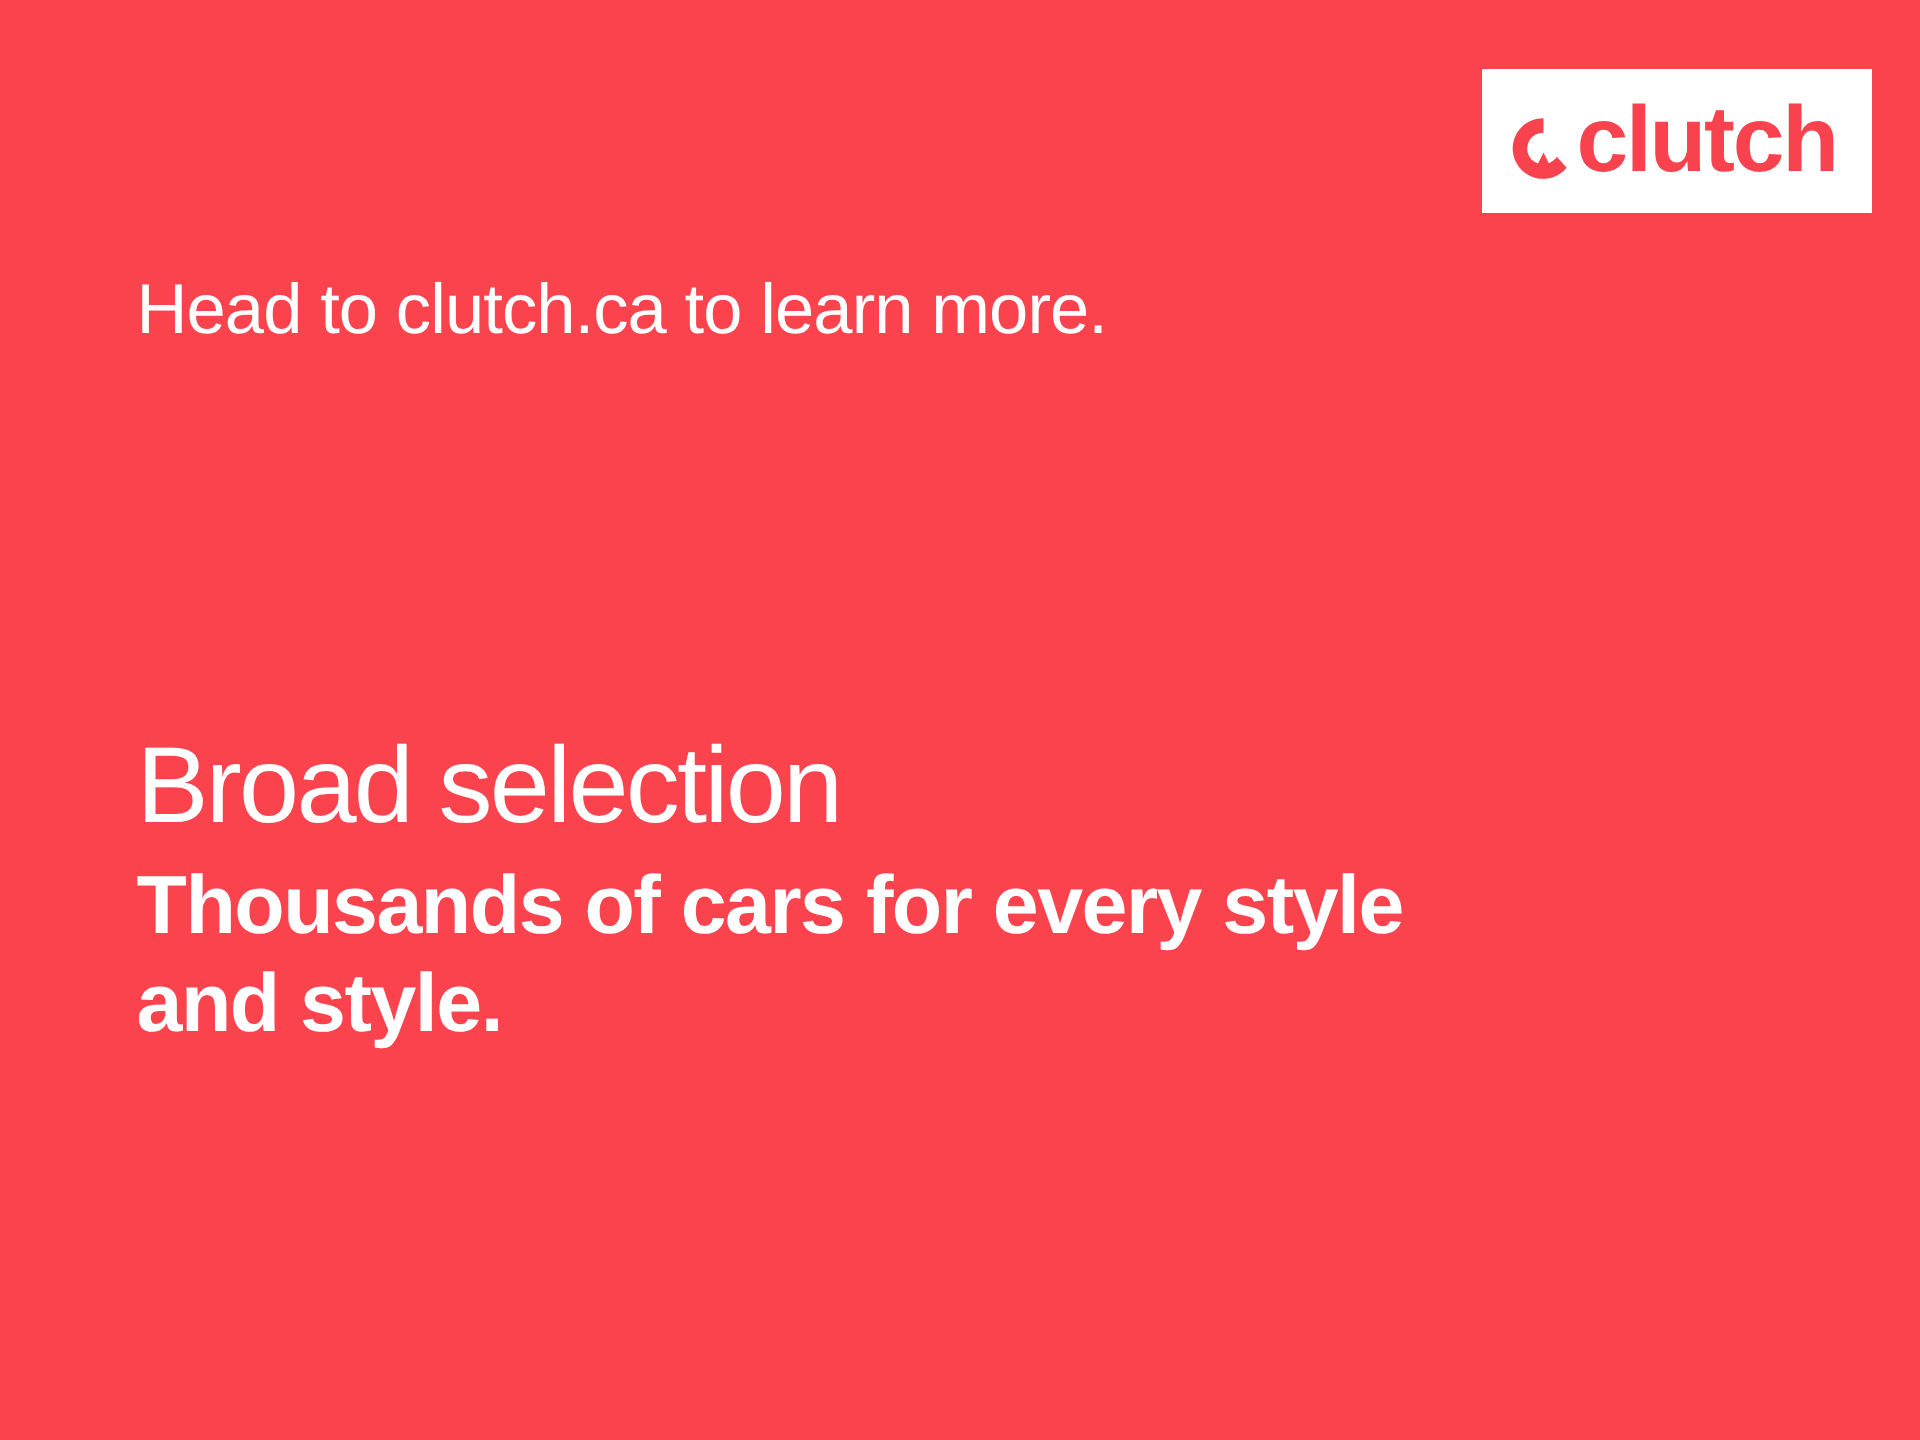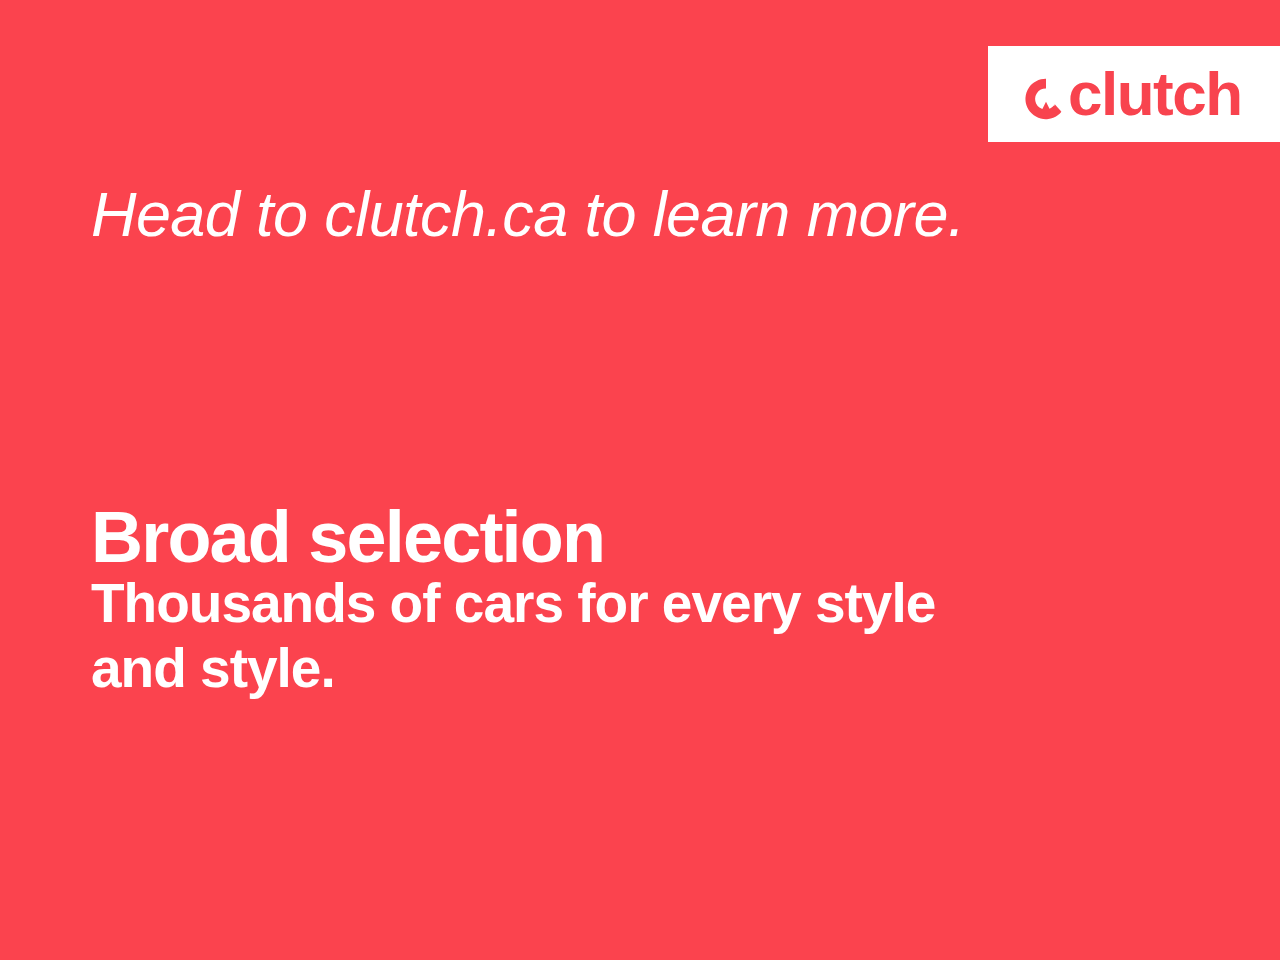--- a/index.html
+++ b/index.html
@@ -22,27 +22,27 @@
     height: 960px;
     background: #fb434e;
     overflow: hidden;
   }
 
   
   .logo-badge {
     position: absolute;
     left: 988px;
     top: 46px;
-    width: 292px;
+    width: 260px;
     height: 96px;
     background: #ffffff;
     display: flex;
     align-items: center;
     justify-content: flex-start;
-    padding-left: 36px;
+    padding-left: 19px;
     box-sizing: border-box;
   }
 
   .logo-lockup {
     display: flex;
     align-items: center;
     height: 62px;
   }
 
   .logo-mark {
@@ -63,35 +63,34 @@
     line-height: 1;
     margin-left: -2px;
     white-space: nowrap;
   }
 
   
   .kicker {
     position: absolute;
     left: 91px;
     top: 180px;
-    font-size: 63px;
+    font-size: 47px;
     font-weight: 500;
     color: #ffffff;
     letter-spacing: -0.6px;
     line-height: 1.1;
     white-space: nowrap;
-    font-style: italic;
   }
 
   .headline {
     position: absolute;
     left: 91px;
-    top: 452px;
+    top: 439px;
     font-size: 72px;
-    font-weight: 700;
+    font-weight: 400;
     color: #ffffff;
     letter-spacing: -1.8px;
     line-height: 1.05;
     white-space: nowrap;
   }
 
   .subhead {
     position: absolute;
     left: 91px;
     top: 571px;

